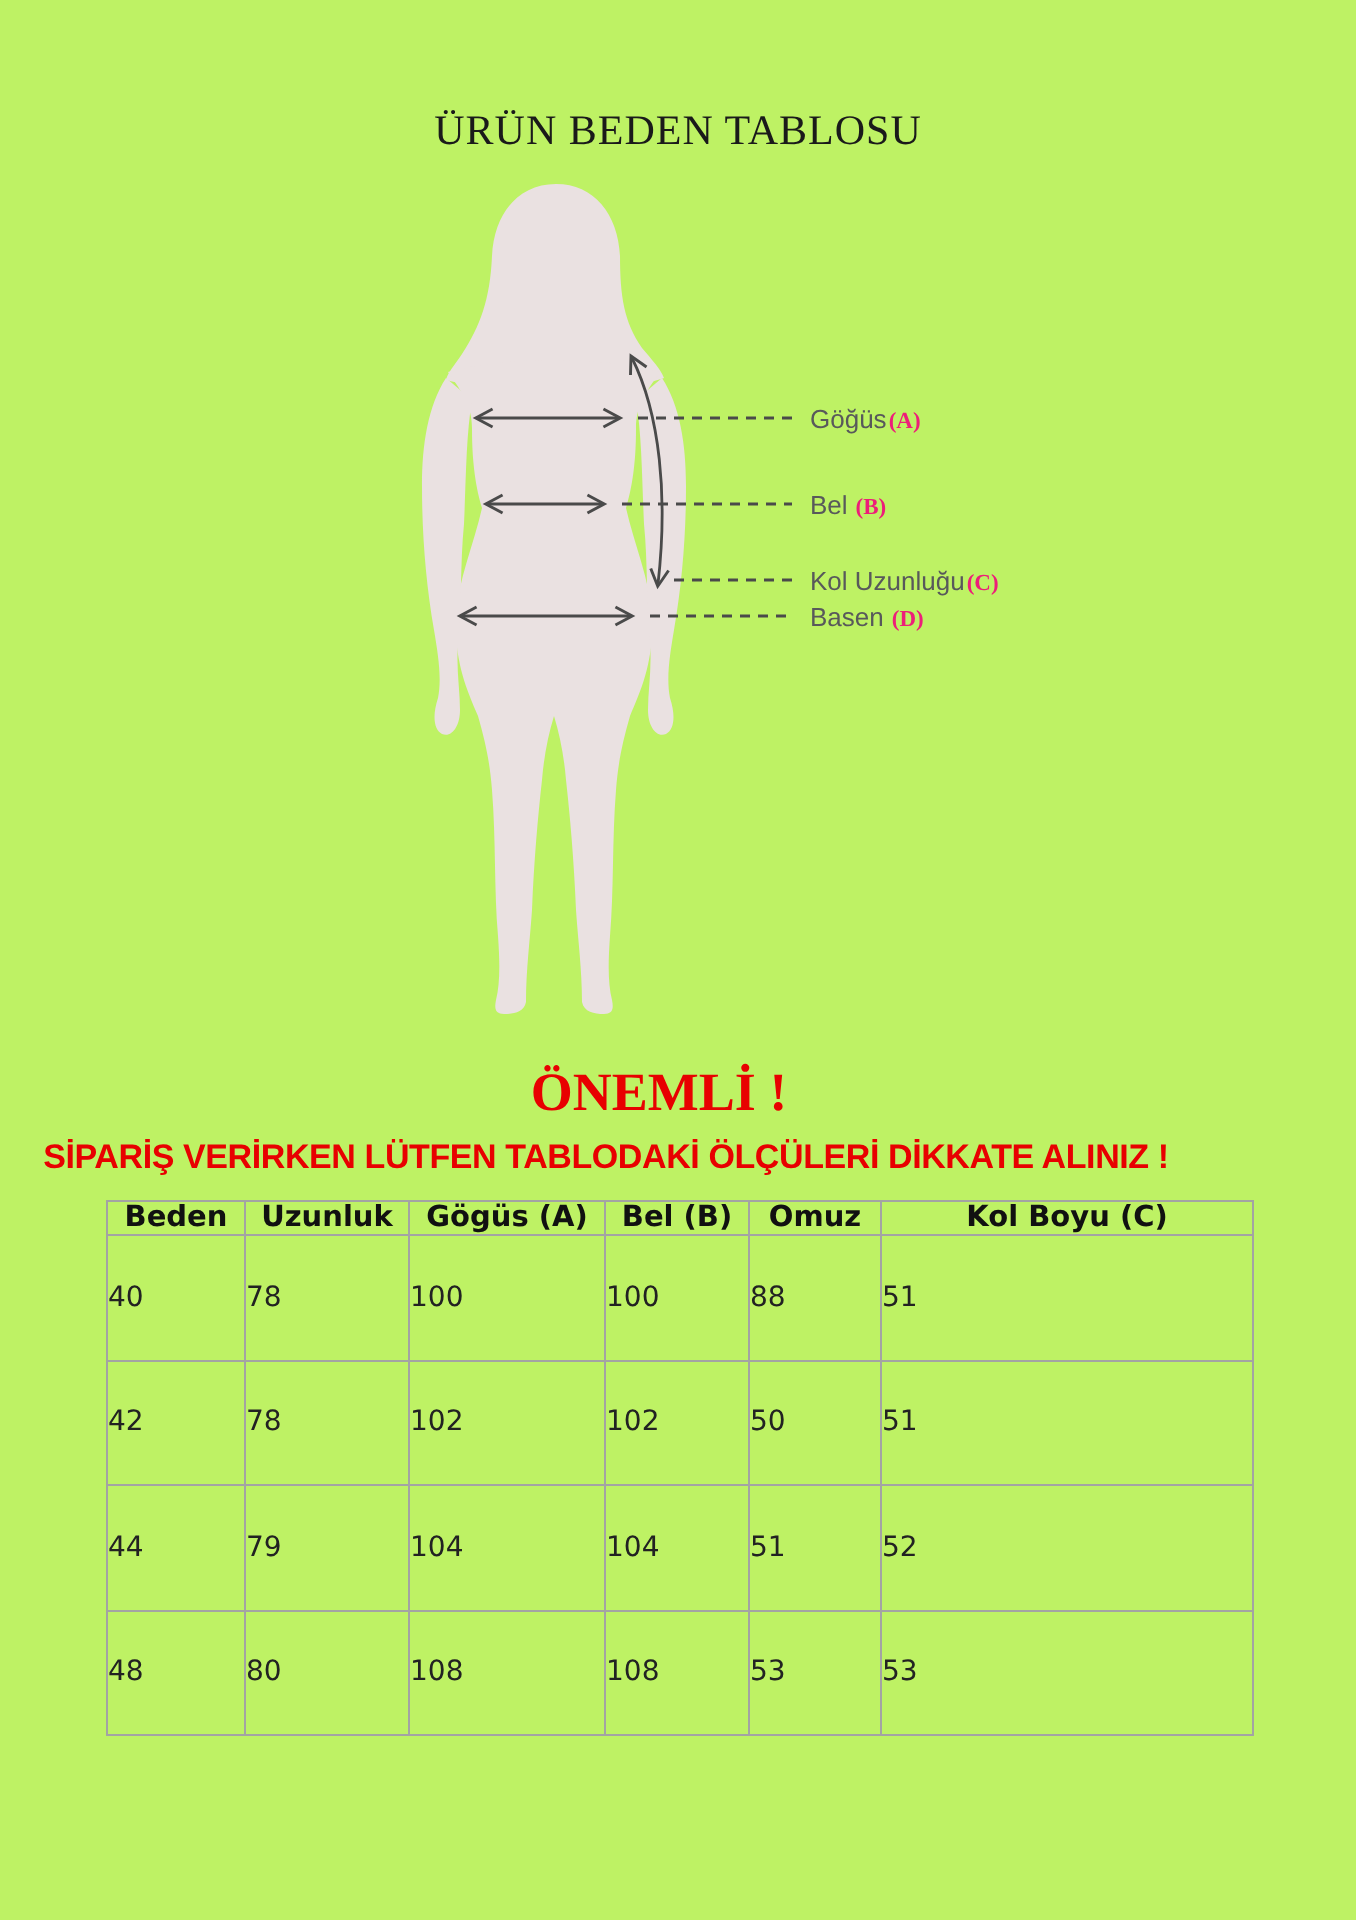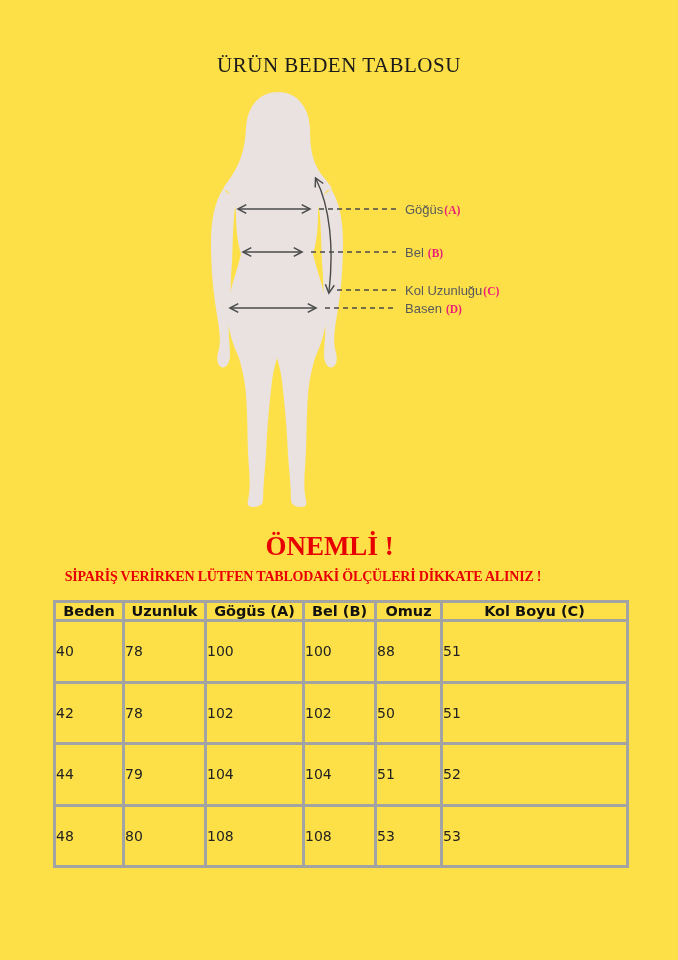--- a/index.html
+++ b/index.html
@@ -1,17 +1,17 @@
 <!DOCTYPE html>
 <html><head>
 <meta charset="utf-8">
 <style>
   html,body{margin:0;padding:0;background:#fff;}
   .page{
-    position:relative;width:678px;height:960px;background:#fde047;
+    position:relative;width:678px;height:960px;background:#bef264;
     font-family:"Liberation Sans",sans-serif;overflow:hidden;
   }
   .doc-title{
     position:absolute;top:53px;left:0;width:678px;text-align:center;
     font-family:"Liberation Serif",serif;font-size:21px;letter-spacing:.5px;
     color:#1a1a1a;
   }
   .diagram-svg{position:absolute;top:0;left:0;}
   .diag-label{
     font-family:"Liberation Sans",sans-serif;font-size:13px;fill:#58595b;
@@ -19,30 +19,30 @@
   .diag-letter{
     font-family:"Liberation Serif",serif;font-size:11.5px;fill:#ed1e79;font-weight:bold;
   }
   .notice-heading{
     position:absolute;top:531px;left:0;width:659px;text-align:center;
     font-family:"Liberation Serif",serif;font-weight:bold;font-size:27px;
     color:#e80000;
   }
   .notice-warning{
     position:absolute;top:569px;left:0;width:606px;text-align:center;
-    font-family:Liberation Serif, serif;font-weight:bold;font-size:14px;
+    font-family:Liberation Sans, sans-serif;font-weight:bold;font-size:17px;
     color:#e80000;letter-spacing:-0.2px;
   }
   table.size-table{
     position:absolute;top:600px;left:53px;width:573px;height:268px;
     border-collapse:collapse;table-layout:fixed;
     font-family:"DejaVu Sans","Liberation Sans",sans-serif;
   }
   table.size-table th,table.size-table td{
-    border:3px solid #a3a3a3;vertical-align:middle;
+    border:1px solid #a3a3a3;vertical-align:middle;
     padding:0;color:#222;
   }
   table.size-table th{font-size:14.5px;font-weight:bold;color:#111;}
   table.size-table td{font-size:14px;}
 </style>
 </head>
 <body>
 
 <div class="page">
 

